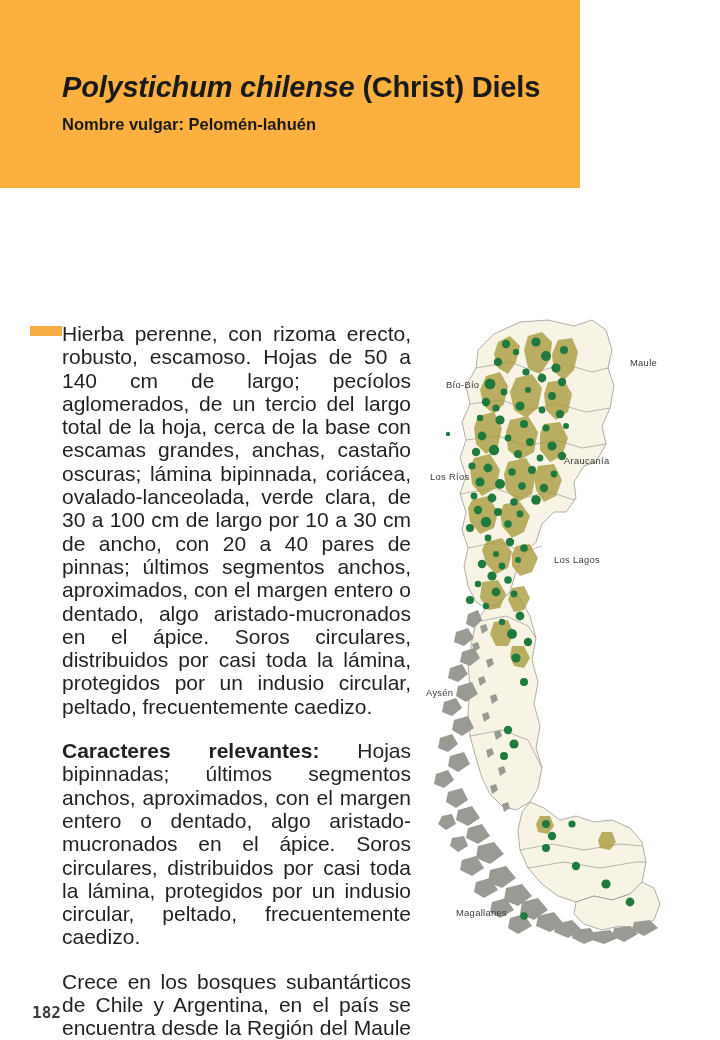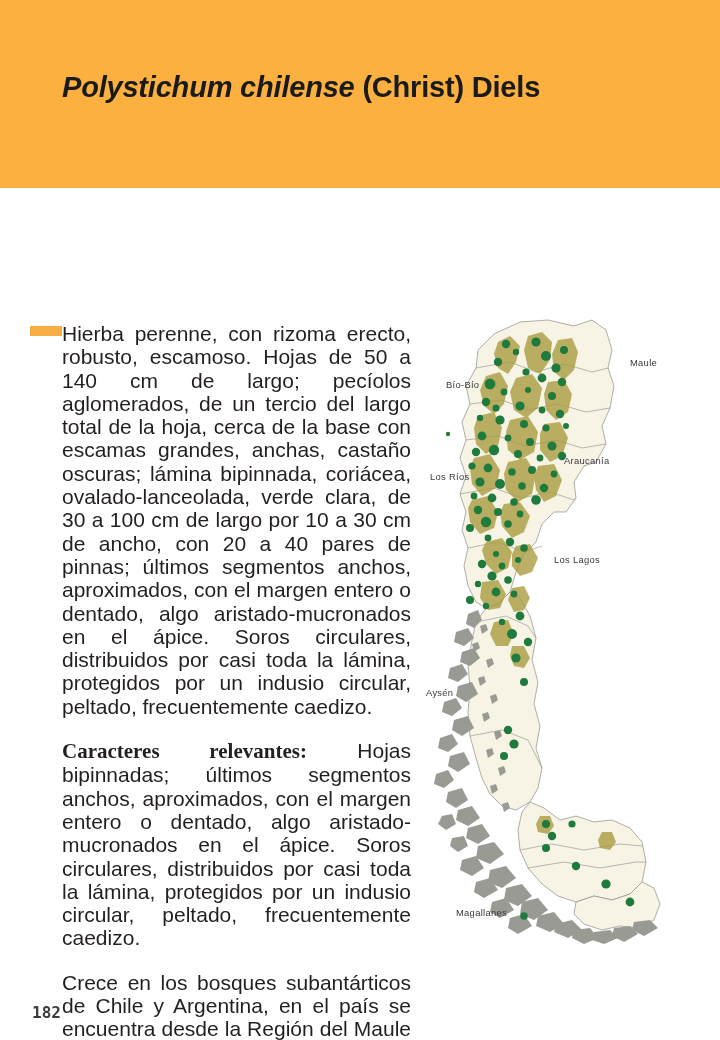--- a/index.html
+++ b/index.html
@@ -14,21 +14,21 @@
     overflow: hidden;
     font-family: "Liberation Sans", sans-serif;
     color: #231f20;
   }
 
   
   #header-band {
     position: absolute;
     left: 0;
     top: 0;
-    width: 720px;
+    width: 580px;
     height: 188px;
     background: #fbb040;
   }
   #header-inner {
     position: absolute;
     left: 62px;
     top: 70px;
     right: 40px;
   }
   #species-title {
@@ -78,21 +78,21 @@
   }
   .para {
     font-size: 21px;
     line-height: 23.3px;
     text-align: justify;
     color: #231f20;
     margin: 0 0 22px 0;
     word-spacing: -0.1px;
   }
   .para.tight { margin-bottom: 21px; }
-  .para b { font-weight: bold; font-family: Liberation Serif, serif; }
+  .para b { font-weight: bold; }
 
   
   #map-figure {
     position: absolute;
     left: 424px;
     top: 316px;
     width: 276px;
     height: 630px;
   }
   #map-svg { display: block; }
@@ -125,20 +125,21 @@
   }
 </style>
 </head>
 <body>
 
 <div id="header-band">
   <div id="header-inner">
     <div id="species-title">
       <span class="sci">Polystichum chilense</span><span class="auth"> </span><span class="auth">(Christ) Diels</span>
     </div>
+    <div id="common-name">Nombre vulgar: Pelomén-lahuén</div>
   </div>
 </div>
 
 <div id="accent-bar"></div>
 
 <div id="text-column">
   <p class="para tight">Hierba perenne, con rizoma erecto, robusto, escamoso. Hojas de 50 a 140 cm de largo; pecíolos aglomerados, de un tercio del largo total de la hoja, cerca de la base con escamas grandes, anchas, castaño oscuras; lámina bipinnada, coriácea, ovalado-lanceolada, verde clara, de 30 a 100 cm de largo por 10 a 30 cm de ancho, con 20 a 40 pares de pinnas; últimos segmentos anchos, aproximados, con el margen entero o dentado, algo aristado-mucronados en el ápice. Soros circulares, distribuidos por casi toda la lámina, protegidos por un indusio circular, peltado, frecuentemente caedizo.</p>
   <p class="para tight"><b>Caracteres relevantes:</b><span> Hojas bipinnadas; últimos segmentos anchos, aproximados, con el margen entero o dentado, algo aristado-mucronados en el ápice. Soros circulares, distribuidos por casi toda la lámina, protegidos por un indusio circular, peltado, frecuentemente caedizo.</span></p>
   <p class="para">Crece en los bosques subantárticos de Chile y Argentina, en el país se encuentra desde la Región del Maule hasta la provincia de Tierra del Fuego, desde cerca del nivel del mar hasta los 1.300 m de altitud. Crece en el piso del bosque, donde existen las condiciones adecuadas de sombra y humedad.</p>
 </div>

